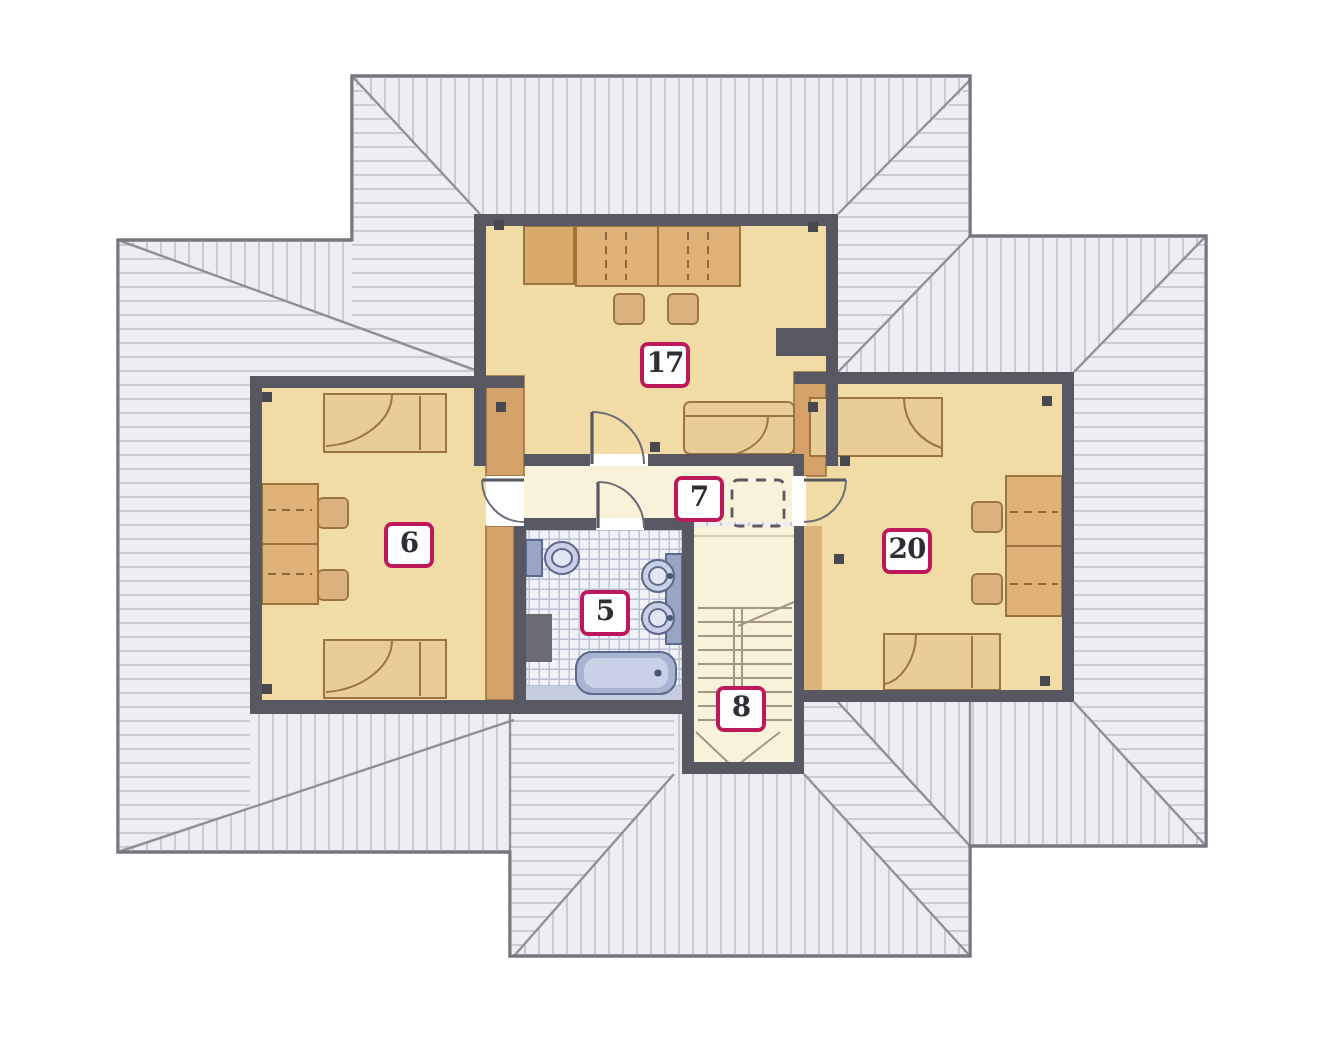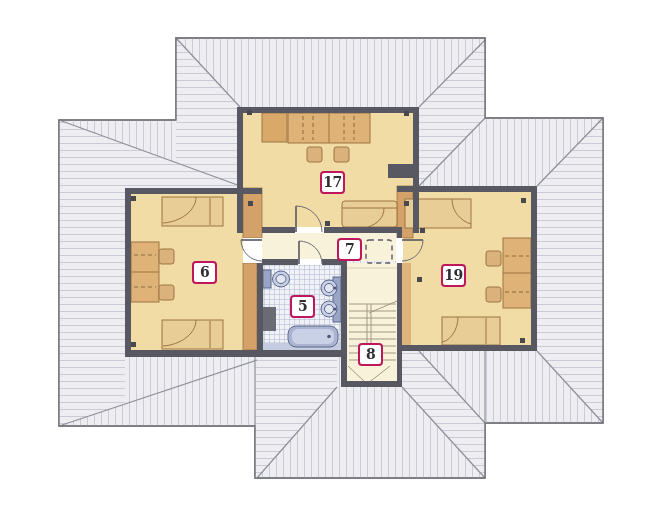--- a/index.html
+++ b/index.html
@@ -189,14 +189,14 @@
   </g>
 
   <rect x="366" y="240" width="26" height="23" rx="3" fill="none" stroke="#5a5a64" stroke-width="1.4" stroke-dasharray="5,4"></rect>
 </svg>
 
 <div class="plate" style="left:358px;top:343px">8</div>
 <div class="plate" style="left:337px;top:238px">7</div>
 <div class="plate" style="left:290px;top:295px">5</div>
 <div class="plate" style="left:192px;top:261px">6</div>
 <div class="plate" style="left:320px;top:171px">17</div>
-<div class="plate" style="left:441px;top:264px">19</div>
+<div class="plate" style="left:441px;top:264px">20</div>
 </div>
 
 </body></html>

